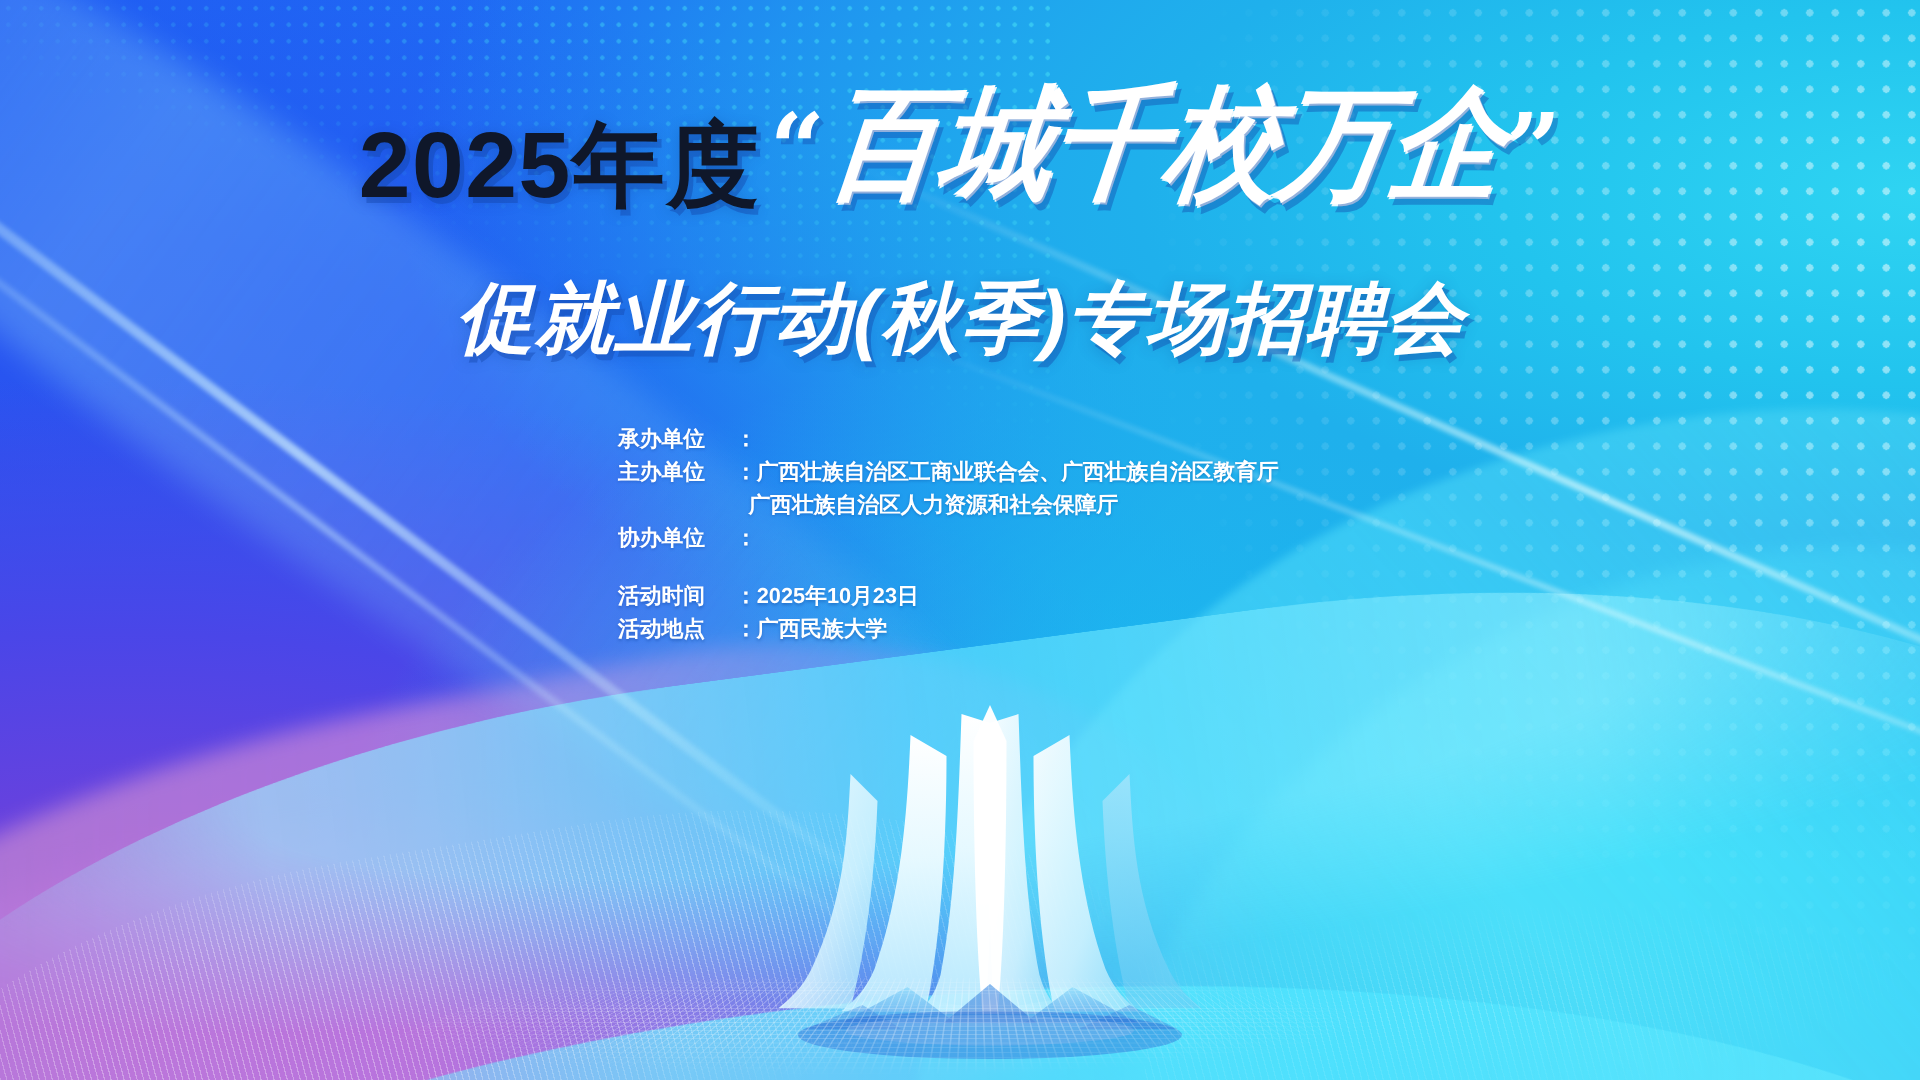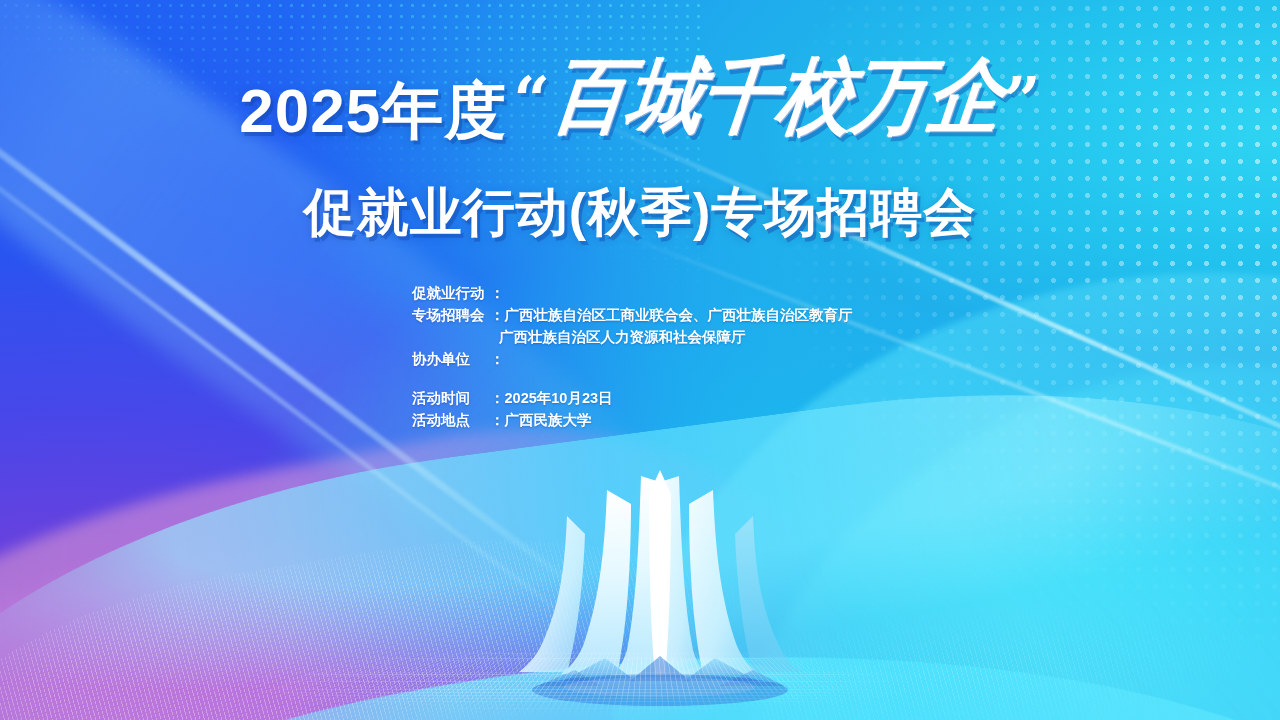--- a/index.html
+++ b/index.html
@@ -153,21 +153,21 @@
 
   
   #content{position:absolute;inset:0;}
 
   #title-row{
     position:absolute;top:66px;left:0;width:1280px;
     display:flex;align-items:flex-end;justify-content:center;gap:6px;
     white-space:nowrap;
   }
   #title-year{
-    font-size:62px;font-weight:bold;color:#ffffff;letter-spacing:1px;
+    font-size:62px;font-weight:bold;color:#0f172a;letter-spacing:1px;
     text-shadow:3px 4px 0 rgba(18,70,170,.42), 0 2px 10px rgba(10,50,140,.28);
     line-height:1;
     font-family:"Liberation Sans","DejaVu Sans",sans-serif;
   }
   #title-slogan-wrap{
     display:flex;align-items:flex-start;line-height:1;position:relative;top:-8px;
   }
   .qmark{
     font-size:64px;color:#fff;font-weight:bold;
     font-family:"DejaVu Serif","Liberation Serif",serif;
@@ -184,20 +184,21 @@
     transform:skewX(-6deg) scaleY(1.08);
     text-shadow:4px 5px 0 rgba(18,70,170,.40), 1px 1px 0 rgba(255,255,255,.9);
     line-height:1;padding:0 4px;
   }
 
   #subtitle{
     position:absolute;top:178px;left:0;width:1280px;text-align:center;
     font-size:52px;font-weight:bold;color:#ffffff;letter-spacing:1px;
     text-shadow:3px 4px 0 rgba(18,70,170,.40), 0 2px 10px rgba(10,50,140,.25);
     white-space:nowrap;
+    font-style:italic;
   }
 
   #info{
     position:absolute;left:412px;top:282px;width:560px;
     color:#ffffff;font-size:14.5px;line-height:22px;
     text-shadow:0 1px 2px rgba(10,55,140,.35);
     font-weight:bold;
   }
   .info-line{display:flex;white-space:nowrap;}
   .info-label{width:78px;flex:0 0 78px;}
@@ -301,26 +302,26 @@
         <span id="title-slogan">百城千校万企</span>
         <span class="qmark" id="title-quote-close">”</span>
       </span>
     </div>
 
     <div id="subtitle">促就业行动(秋季)专场招聘会</div>
 
     <div id="info">
 
       <div class="info-line">
-        <span class="info-label">促就业行动</span>
+        <span class="info-label">承办单位</span>
         <span class="info-colon">：</span>
       </div>
 
       <div class="info-line">
-        <span class="info-label">专场招聘会</span>
+        <span class="info-label">主办单位</span>
         <span class="info-colon">：</span>
         <span class="info-value">广西壮族自治区工商业联合会、广西壮族自治区教育厅</span>
       </div>
       <div class="info-cont">广西壮族自治区人力资源和社会保障厅</div>
 
       <div class="info-line">
         <span class="info-label">协办单位</span>
         <span class="info-colon">：</span>
       </div>
 

